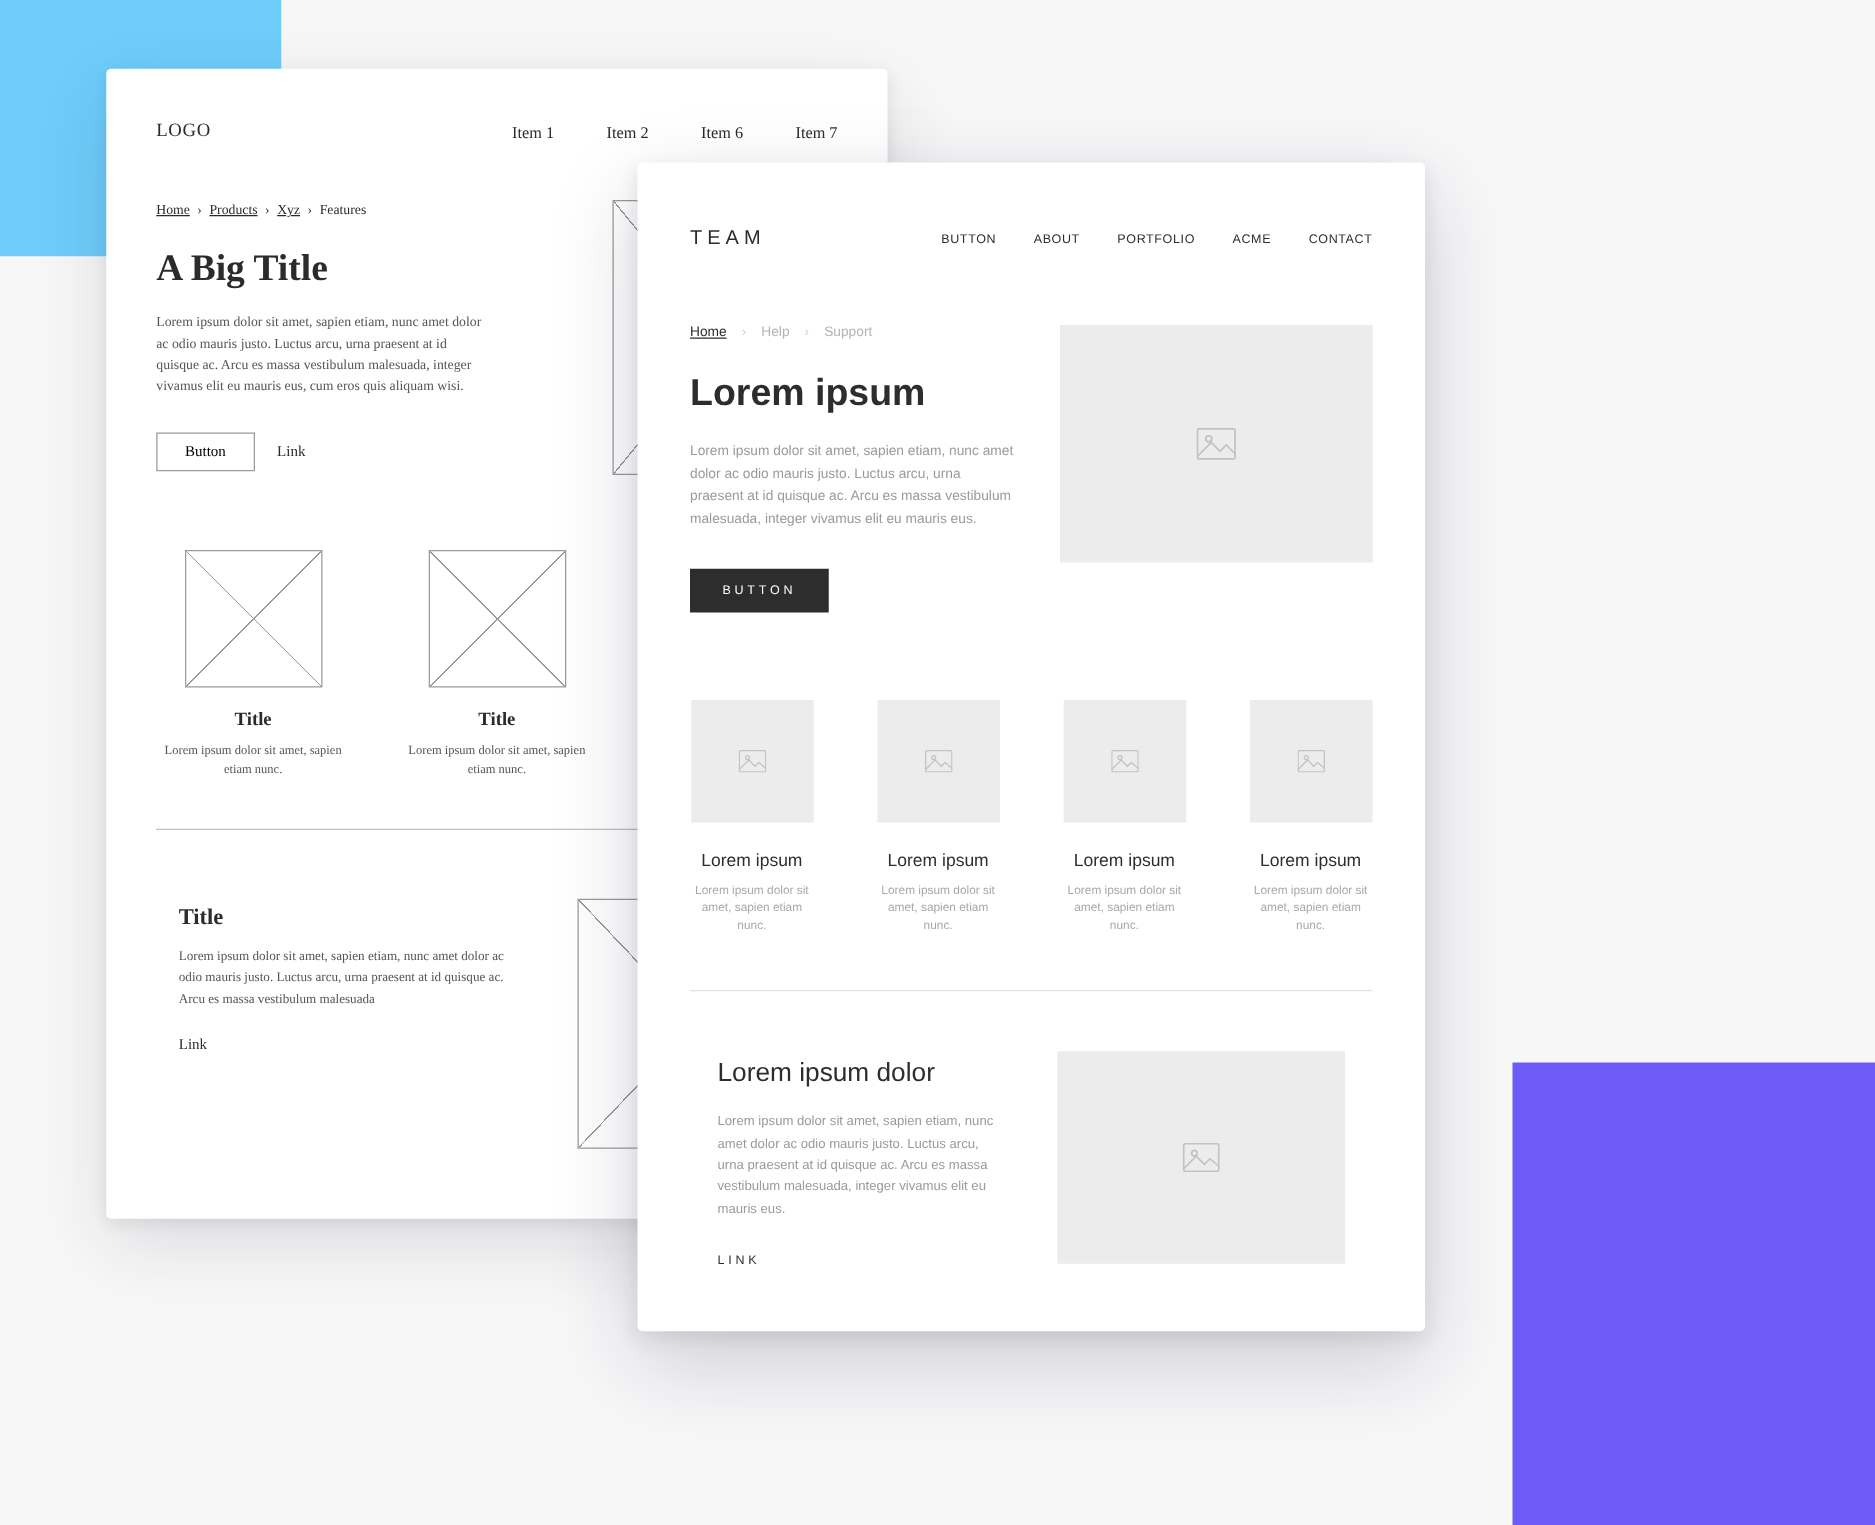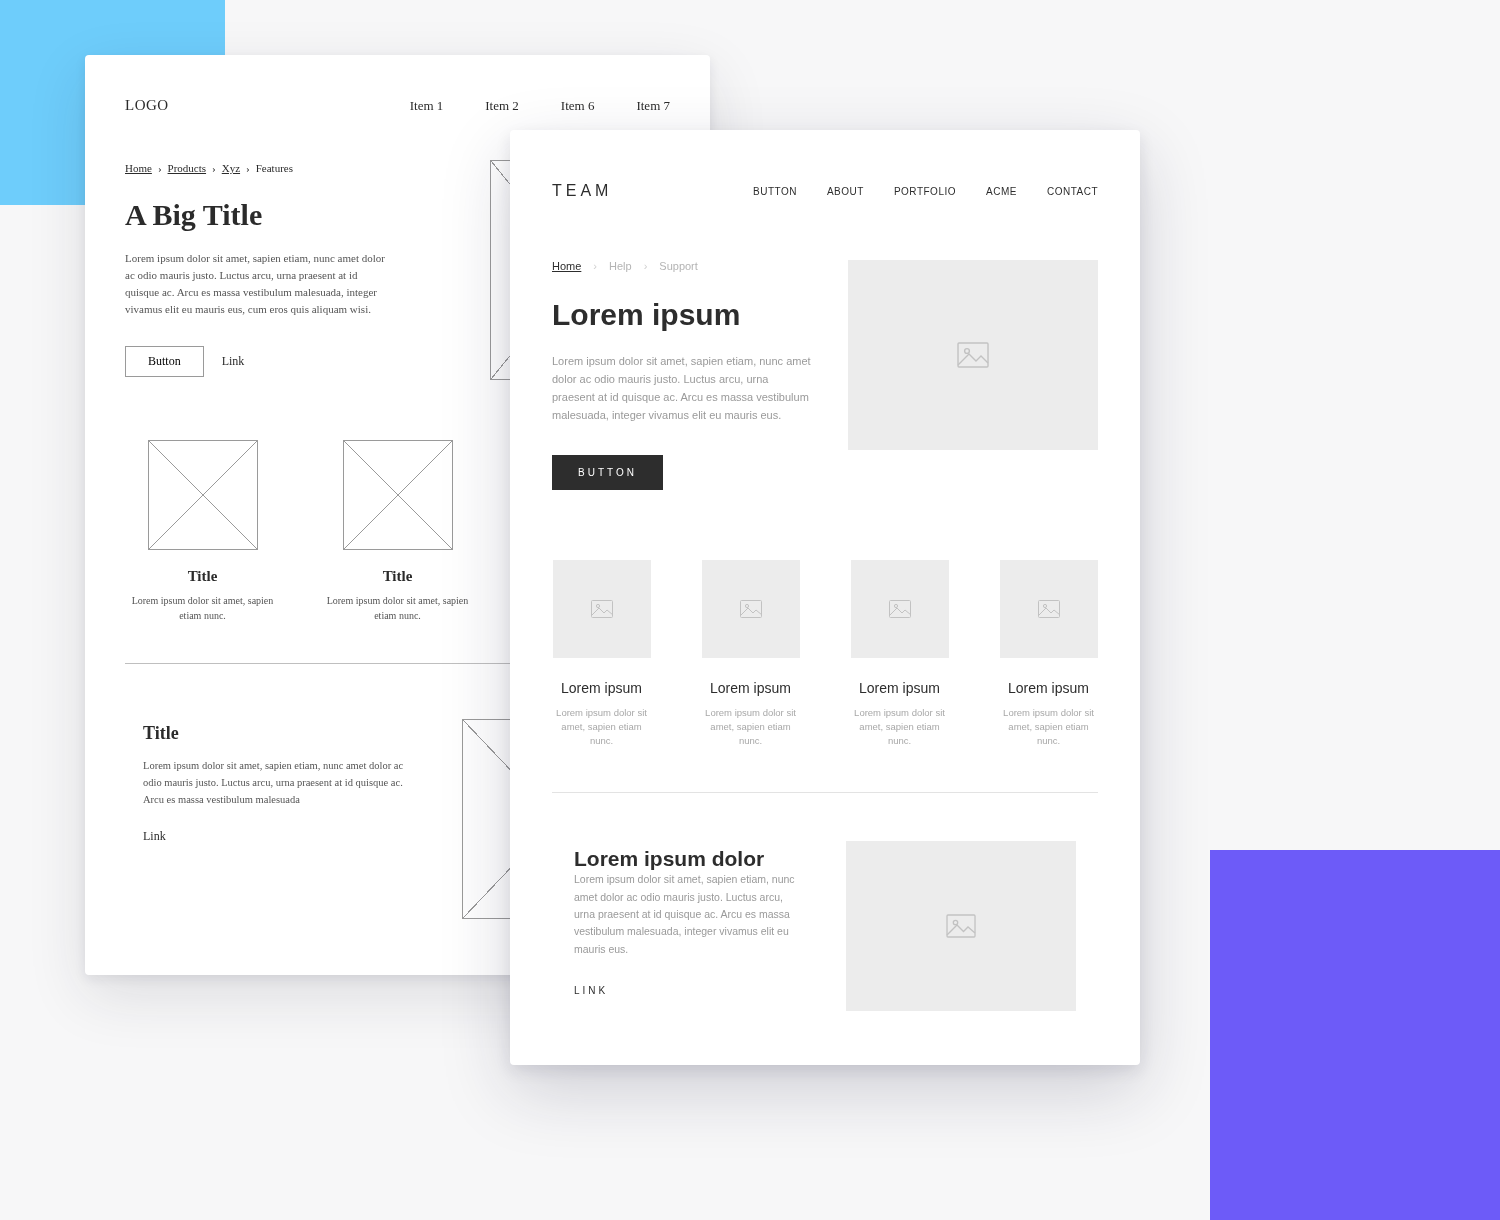--- a/index.html
+++ b/index.html
@@ -110,21 +110,21 @@
   .cl-cards { display: flex; gap: 50px; margin-bottom: 44px; }
   .cl-card { text-align: center; flex: 1; }
   .cl-card .cl-img { width: 98px; height: 98px; margin: 0 auto 22px; }
   .cl-card-title { font-size: 14px; margin-bottom: 10px; }
   .cl-card-text { font-size: 9.5px; line-height: 1.5; color: #a8a8a8; }
 
   .cl-hr { border: none; border-top: 1px solid #e3e3e3; margin: 0 0 48px; }
 
   .cl-section2 { display: flex; gap: 40px; align-items: flex-start; padding: 0 22px; }
   .cl-sec2-left { flex: 1; padding-top: 6px; }
-  .cl-sec2-title { font-size: 21px; font-weight: 700; }
+  .cl-sec2-title { font-size: 21px; font-weight: 400; margin-bottom: 18px; }
   .cl-sec2-text { font-size: 10.5px; line-height: 1.65; color: #9a9a9a; margin-bottom: 22px; max-width: 260px; }
   .cl-sec2-link { font-size: 10px; letter-spacing: 3px; color: #2d2d2d; cursor: pointer; }
   .cl-sec2-img { width: 230px; height: 170px; }
 
   [data-interactable="true"] { user-select: none; }
 </style>
 </head>
 <body>
 
 <div class="accent-blue" data-interactable="false"></div>

